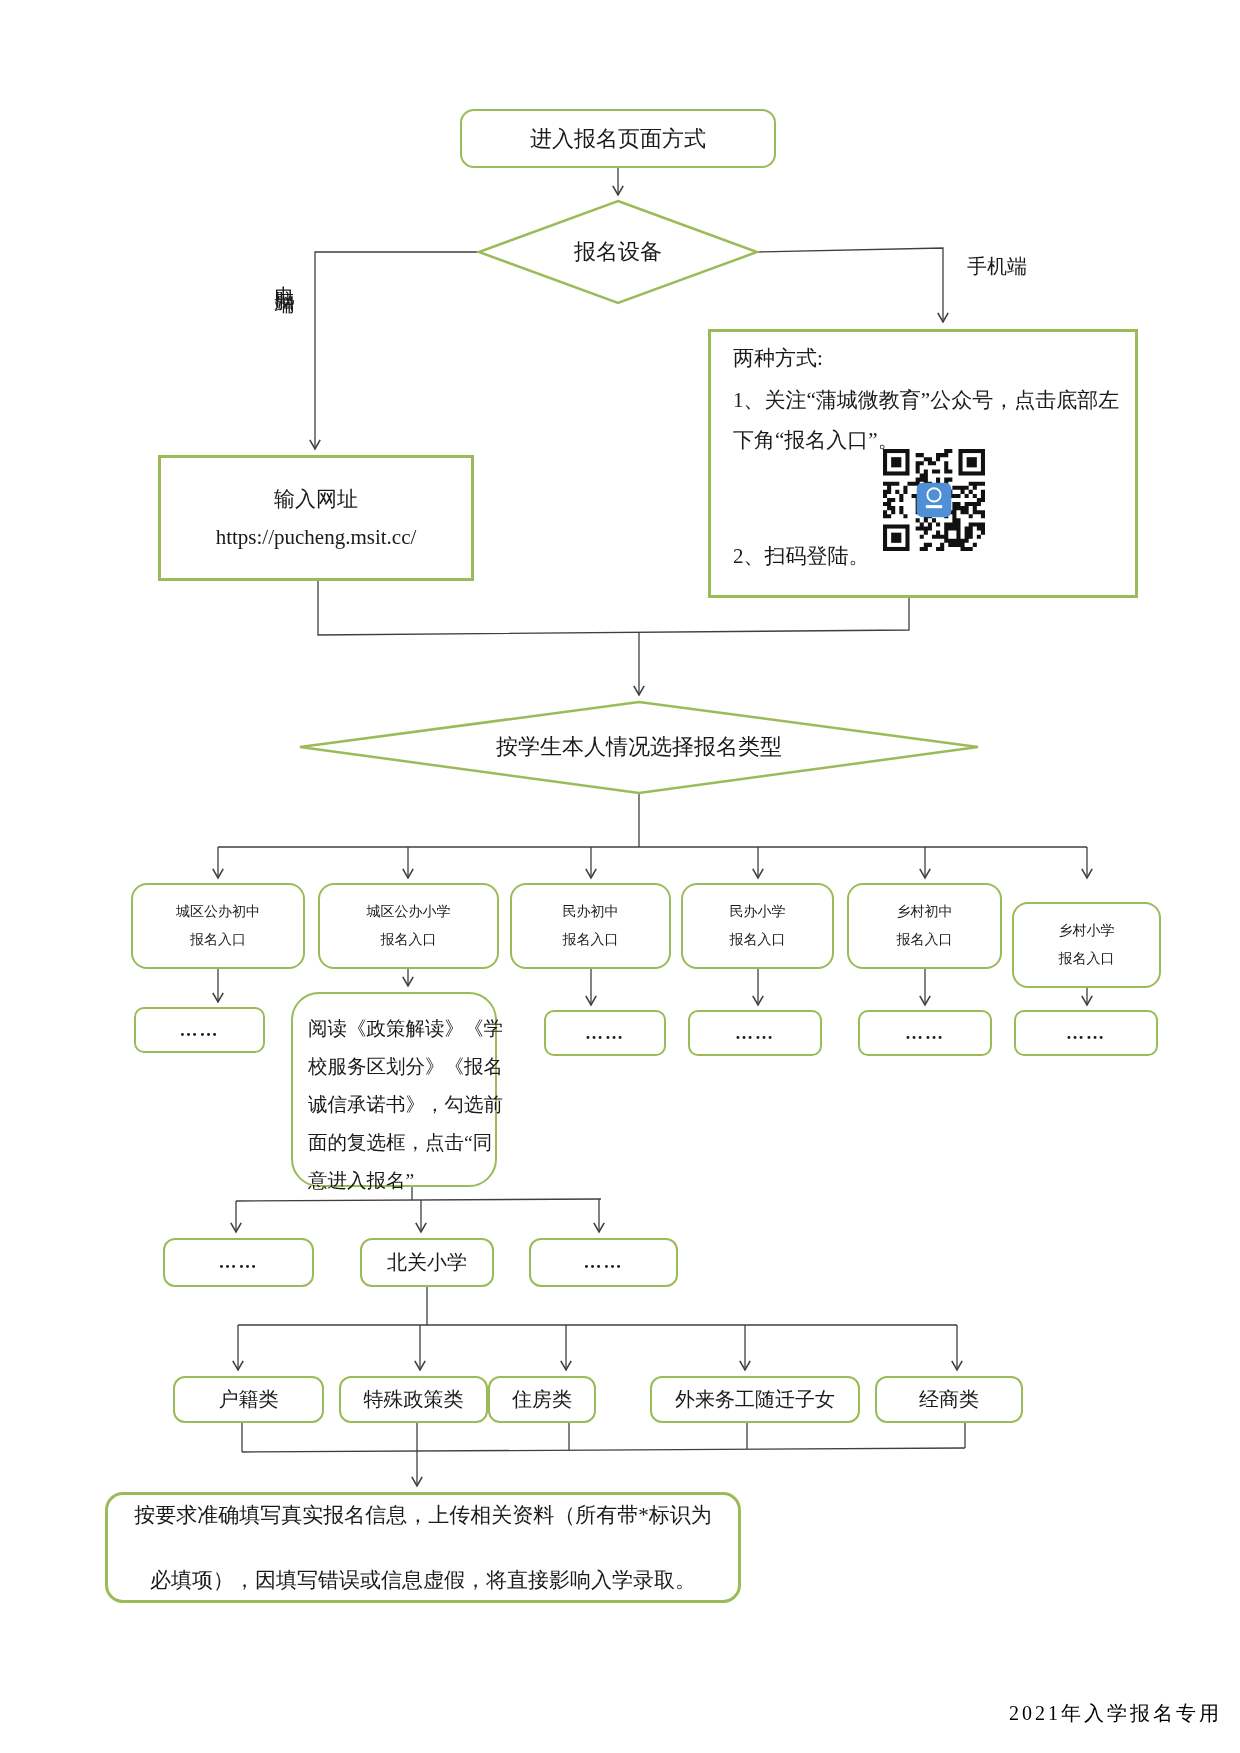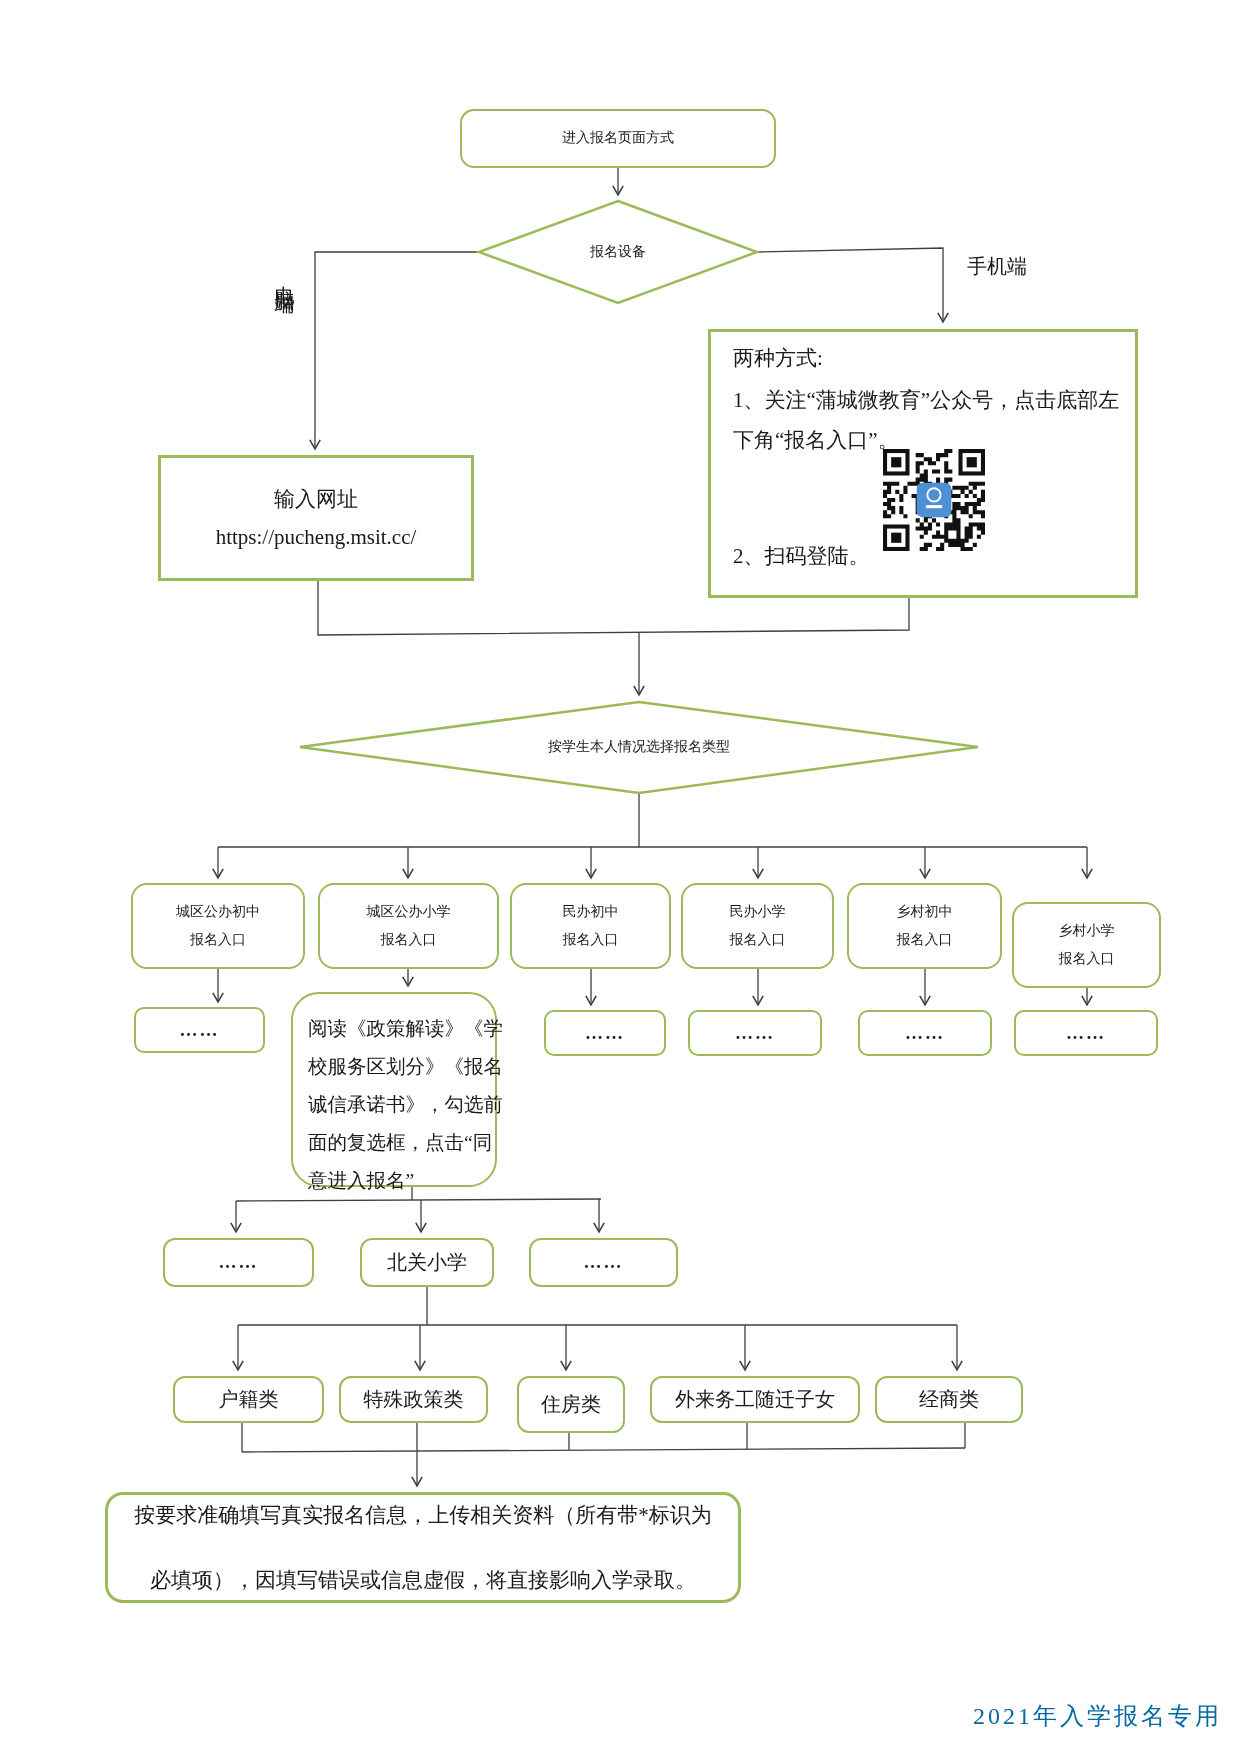--- a/index.html
+++ b/index.html
@@ -7,38 +7,38 @@
           font-family:"Liberation Serif","DejaVu Serif",serif;color:#1a1a1a;}
   svg.underlay{position:absolute;left:0;top:0;width:1240px;height:1753px;}
   .ln{fill:none;stroke:#3f3f3f;stroke-width:1.3px;}
   .dshape{fill:#ffffff;stroke:#9bbb59;stroke-width:2.5px;}
   .node{position:absolute;box-sizing:border-box;background:#fff;border:2.5px solid #9bbb59;
         display:flex;flex-direction:column;align-items:center;justify-content:center;
         text-align:center;line-height:1.35;}
   .sq{border-radius:0;border-width:3px;}
   .r10{border-radius:10px;}.r12{border-radius:12px;}.r14{border-radius:14px;}
   .r16{border-radius:16px;}.r18{border-radius:18px;}.r28{border-radius:28px;}
-  .fs22{font-size:14px;}.fs21{font-size:21px;}.fs20{font-size:20px;}.fs19{font-size:14px;justify-content:center;}
+  .fs22{font-size:22px;}.fs21{font-size:21px;}.fs20{font-size:20px;}.fs19{font-size:14px;justify-content:center;}
   .dots{font-size:18px;font-weight:bold;letter-spacing:2px;}
   .dtext{position:absolute;display:flex;align-items:center;justify-content:center;text-align:center;}
   .vlabel{position:absolute;writing-mode:vertical-rl;text-orientation:upright;
           font-size:20px;letter-spacing:4px;}
   .hlabel{position:absolute;font-size:20px;}
   .phone-inner{position:relative;width:100%;height:100%;font-size:21px;text-align:left;}
   .phone-title{position:absolute;left:22px;top:12px;}
   .phone-item1{position:absolute;left:22px;top:48px;width:392px;line-height:40px;}
   .phone-item2{position:absolute;left:22px;top:210px;}
   .qr{position:absolute;left:171px;top:117px;width:104px;height:102px;}
   .policy{align-items:flex-start;justify-content:flex-start;padding:16px 12px 0 15px;text-align:left;}
   .policy div{font-size:19.5px;line-height:38px;white-space:nowrap;}
   .entry span{display:block;}
   .entry .l1{margin-bottom:9px;}
   .final-note div{font-size:21px;line-height:32px;white-space:nowrap;}
-  .watermark{position:absolute;right:18px;top:1700px;font-size:24px;letter-spacing:3px;
-             color:#0369a1;}
+  .watermark{position:absolute;right:18px;top:1700px;font-size:20px;letter-spacing:3px;
+             color:#000000;}
 </style>
 </head>
 <body>
 
 <div class="canvas">
 
   <svg class="underlay" viewBox="0 0 1240 1753">
     <defs>
       <marker id="arr" markerWidth="14" markerHeight="14" refX="9" refY="6" orient="auto">
         <path d="M2,2 L9,6 L2,10" fill="none" stroke="#3f3f3f" stroke-width="1.2"></path>
@@ -172,21 +172,21 @@
     <div>面的复选框，点击“同</div>
     <div>意进入报名”</div>
   </div>
 
   <div class="node r12 dots" style="left:163px;top:1238px;width:151px;height:49px;">……</div>
   <div class="node r12 fs20" style="left:360px;top:1238px;width:134px;height:49px;">北关小学</div>
   <div class="node r12 dots" style="left:529px;top:1238px;width:149px;height:49px;">……</div>
 
   <div class="node r12 fs20" style="left:173px;top:1376px;width:151px;height:47px;">户籍类</div>
   <div class="node r12 fs20" style="left:339px;top:1376px;width:149px;height:47px;">特殊政策类</div>
-  <div class="node r12 fs20" style="left:517px;top:1376px;width:108px;height:57px;">住房类</div>
+  <div class="node r12 fs20" style="left:488px;top:1376px;width:108px;height:47px;">住房类</div>
   <div class="node r12 fs20" style="left:650px;top:1376px;width:210px;height:47px;">外来务工随迁子女</div>
   <div class="node r12 fs20" style="left:875px;top:1376px;width:148px;height:47px;">经商类</div>
 
   <div class="node r18 final-note" style="left:105px;top:1492px;width:636px;height:111px;border-width:3px;gap:33px;">
     <div>按要求准确填写真实报名信息，上传相关资料（所有带*标识为</div>
     <div>必填项），因填写错误或信息虚假，将直接影响入学录取。</div>
   </div>
 
   <div class="watermark">2021年入学报名专用</div>
 

